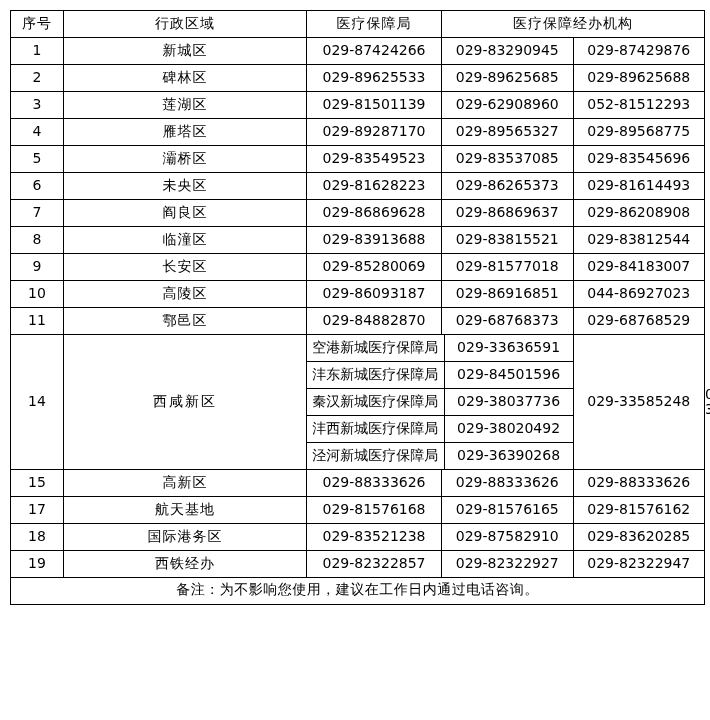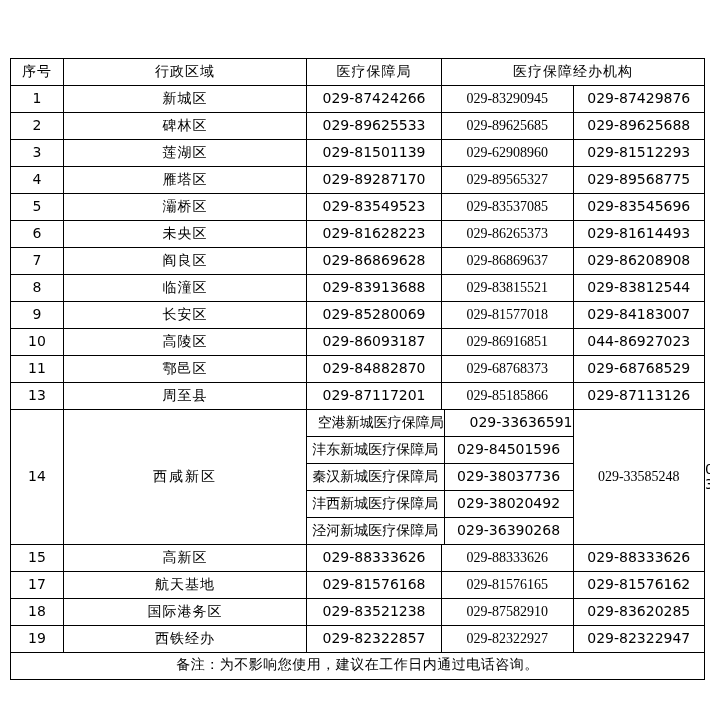--- a/index.html
+++ b/index.html
@@ -18,21 +18,20 @@
     width: 710px;
     height: 720px;
     box-sizing: border-box;
     padding: 10px 10px 0 10px;
     position: relative;
   }
   table.phone-table {
     border-collapse: collapse;
     width: 690px;
     table-layout: fixed;
-    margin-top: 48px;
   }
   table.phone-table td,
   table.phone-table th {
     border: 1px solid #000000;
     text-align: center;
     vertical-align: middle;
     font-weight: normal;
     font-size: 14px;
     padding: 0;
     height: 26px;
@@ -52,21 +51,20 @@
     letter-spacing: 1px;
   }
   td.bureau {
     width: 134px;
     font-family: "DejaVu Sans", "Liberation Sans", sans-serif;
     font-size: 14px;
   }
   td.agency {
     width: 131px;
     font-size: 14px;
-    font-family: Liberation Serif, serif;
   }
   td.agency2 {
     width: 131px;
     font-size: 14px;
   }
   .head-num { width: 52px; }
   .head-region { width: 242px; }
   .head-bureau { width: 134px; }
   .head-agency { width: 262px; }
 
@@ -88,21 +86,21 @@
     height: 26px;
   }
   .sub-table {
     border-collapse: collapse;
     width: 100%;
   }
   .sub-table td {
     border: 1px solid #000000;
     height: 26px;
   }
-  .sub-table tr:first-child td { border-top: none; text-align: right; }
+  .sub-table tr:first-child td { border-top: none; }
   .sub-table tr:last-child td { border-bottom: none; }
   .sub-table td:first-child { border-left: none; }
   .sub-table td:last-child { border-right: none; }
   td.group-cell {
     padding: 0;
     vertical-align: middle;
   }
   td.note {
     text-align: left;
     padding-left: 18px;
@@ -138,21 +136,21 @@
         <td class="region">碑林区</td>
         <td class="bureau">029-89625533</td>
         <td class="agency">029-89625685</td>
         <td class="agency2">029-89625688</td>
       </tr>
       <tr>
         <td class="num">3</td>
         <td class="region">莲湖区</td>
         <td class="bureau">029-81501139</td>
         <td class="agency">029-62908960</td>
-        <td class="agency2">029-81512293</td>
+        <td class="agency2">052-81512293</td>
       </tr>
       <tr>
         <td class="num">4</td>
         <td class="region">雁塔区</td>
         <td class="bureau">029-89287170</td>
         <td class="agency">029-89565327</td>
         <td class="agency2">029-89568775</td>
       </tr>
       <tr>
         <td class="num">5</td>
@@ -195,27 +193,20 @@
         <td class="bureau">029-86093187</td>
         <td class="agency">029-86916851</td>
         <td class="agency2">044-86927023</td>
       </tr>
       <tr>
         <td class="num">11</td>
         <td class="region">鄠邑区</td>
         <td class="bureau">029-84882870</td>
         <td class="agency">029-68768373</td>
         <td class="agency2">029-68768529</td>
-      </tr>
-      <tr>
-        <td class="num">13</td>
-        <td class="region">周至县</td>
-        <td class="bureau">029-87117201</td>
-        <td class="agency">029-85185866</td>
-        <td class="agency2">029-87113126</td>
       </tr>
 
       <tr>
         <td class="num">14</td>
         <td class="sub-left">西咸新区</td>
         <td class="group-cell" colspan="2" style="width:284px">
           <table class="sub-table">
             <tbody>
                 <tr>
               <td class="sub-name">空港新城医疗保障局</td>

